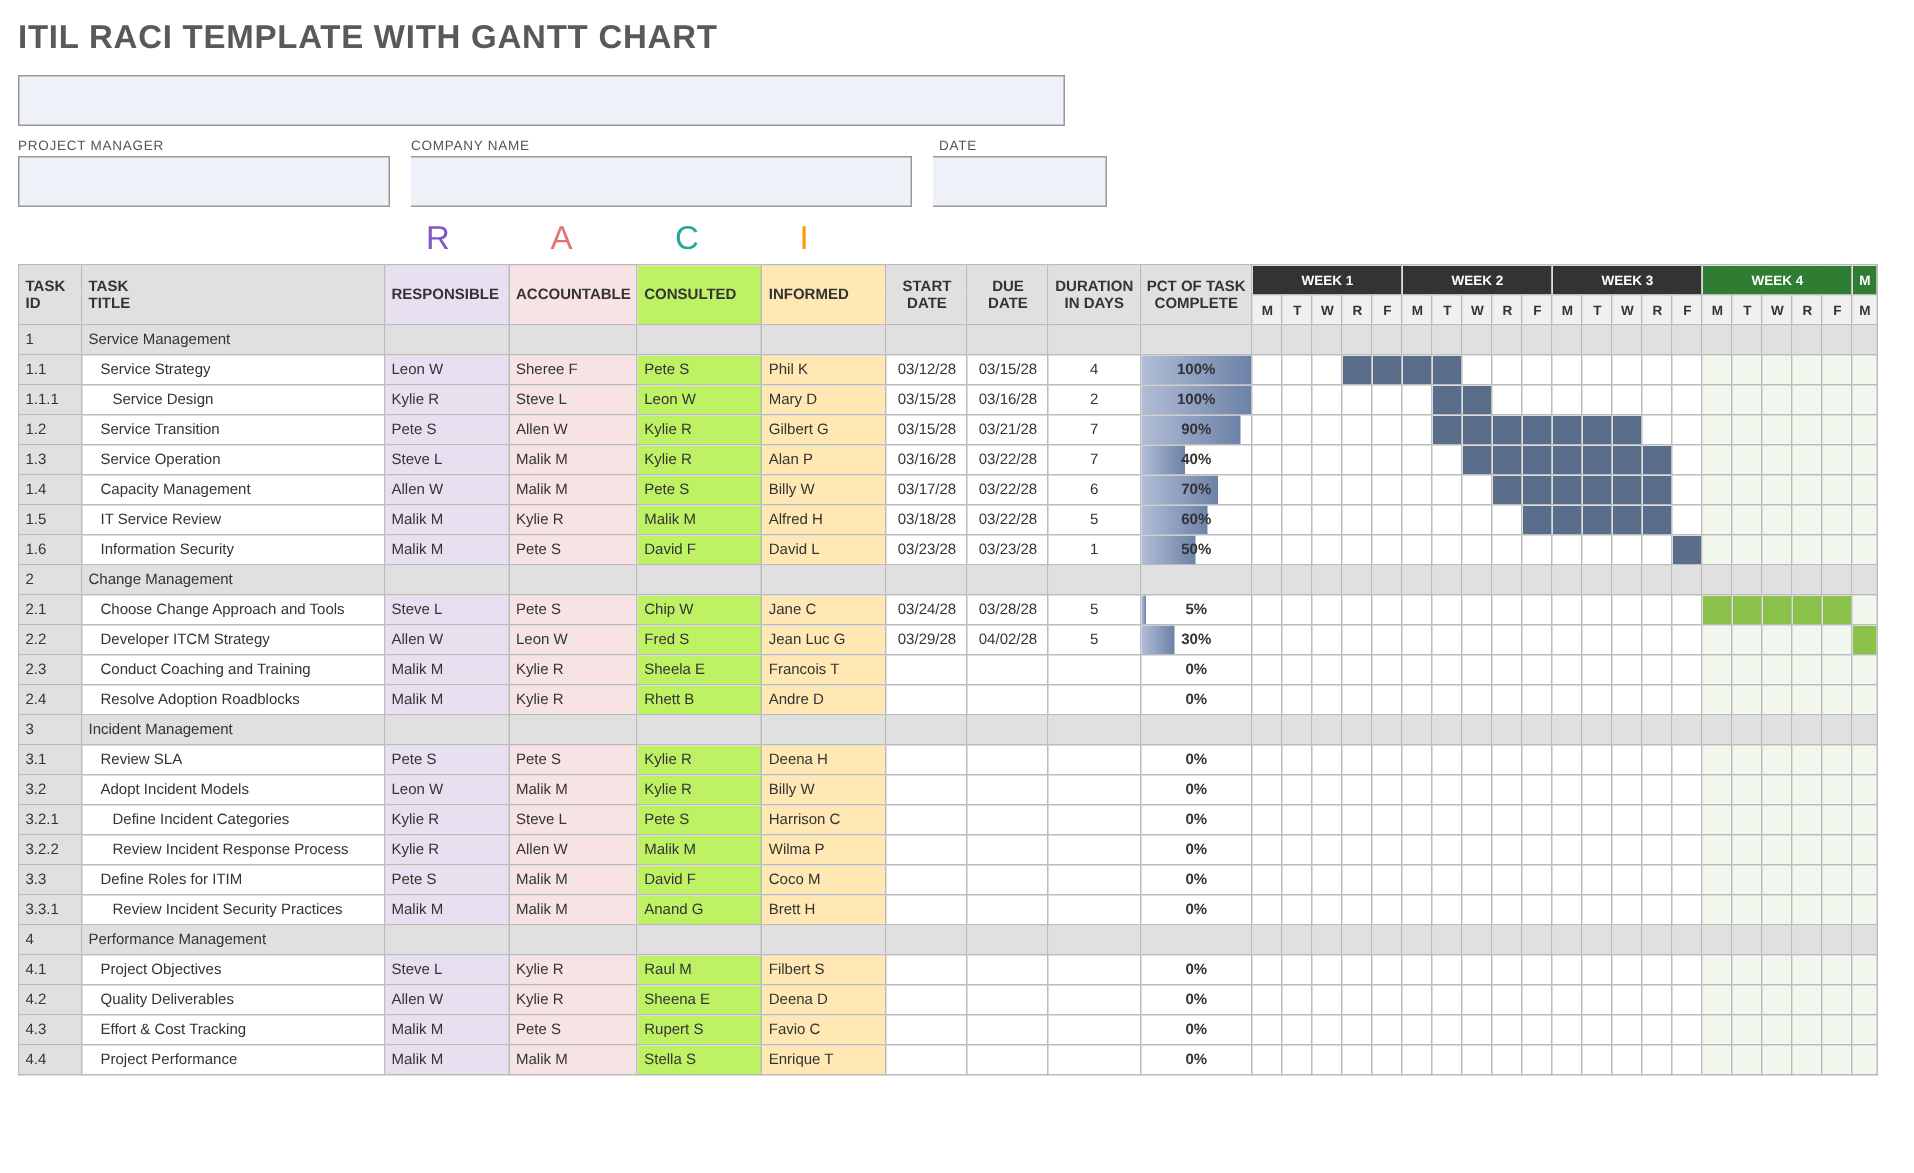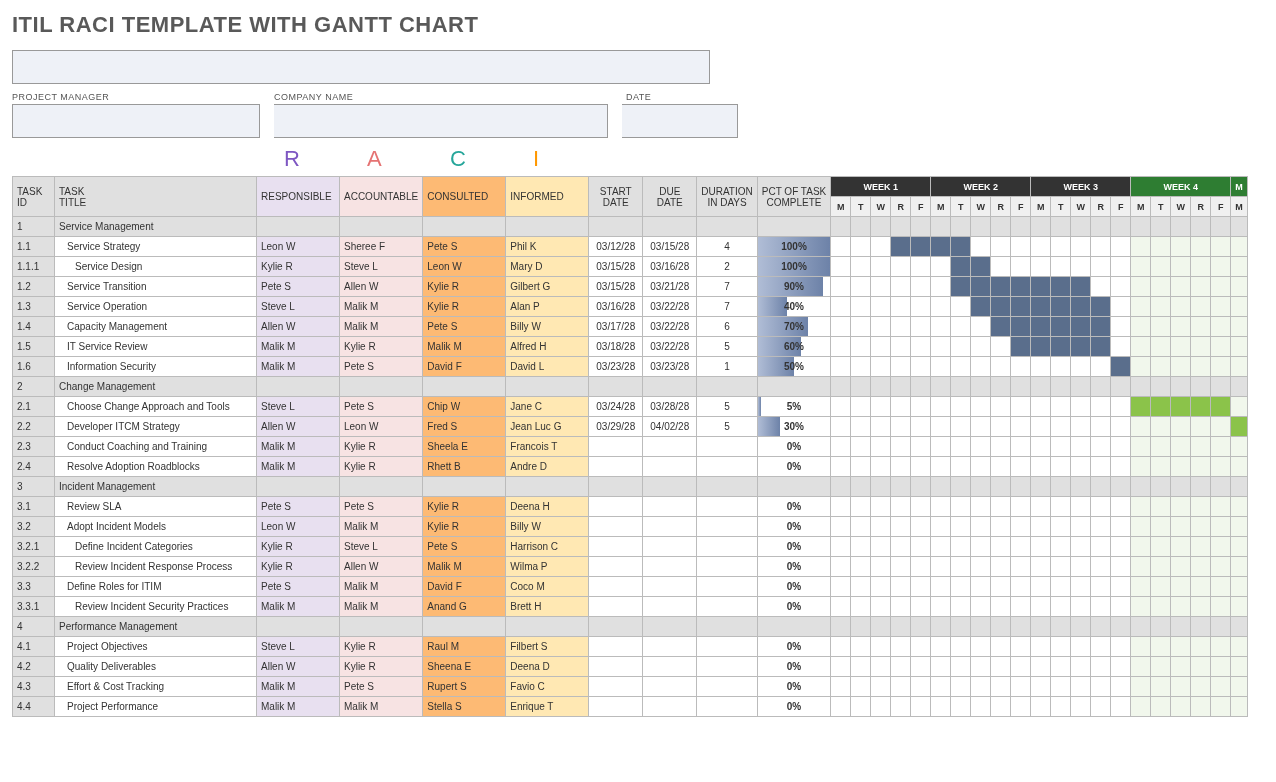--- a/index.html
+++ b/index.html
@@ -17,34 +17,34 @@
   .raci-legend { display:flex; margin-top: 6px; font-size: 22px; font-weight: normal;}
   .raci-legend .sp { width: 268px; }
   .raci-legend .cell { width: 83px; text-align:left; padding-left:4px;}
   .lg-r { color:#7e57c2; }
   .lg-a { color:#e57373; }
   .lg-c { color:#26a69a; }
   .lg-i { color:#ff9800; }
 
   table { border-collapse: collapse; table-layout: fixed; margin-top: 4px; }
   th, td { border: 1px solid #bbb; font-size: 10px; padding: 3px 4px; height: 20px; overflow: hidden; white-space: nowrap; text-overflow: clip; }
-  th { background: #e0e0e0; font-weight: normal; text-align: left; vertical-align: middle;}
+  th { background: #e0e0e0; font-weight: bold; text-align: left; vertical-align: middle;}
   th.two-line { line-height: 1.1; }
   .row-head td { background: #e0e0e0; font-weight: normal; }
   .id-col { width: 42px; text-align:left; background:#e0e0e0;}
   .title-col { width: 202px; }
   .raci-col { width: 83px; }
   .start-col, .due-col { width: 54px; text-align:center; }
   .dur-col { width: 58px; text-align:center;}
   .pct-col { width: 70px; text-align:center; position:relative;}
   .day-col { width: 20px; padding:0; text-align:center;}
 
   .bg-r { background:#e8e0f0; }
   .bg-a { background:#f7e3e3; }
-  .bg-c { background:#fdba74; }
+  .bg-c { background:#bef264; }
   .bg-i { background:#ffe8b3; }
 
   .week-hdr { background:#333 !important; color:#fff; text-align:center !important; font-weight:bold; font-size:9px;}
   .week-hdr.w4 { background:#2e7d32 !important; }
   .day-hdr { background:#f0f0f0; text-align:center; font-weight:bold; font-size:9px;} 
   .gantt-fill { background:#5a6e8c; }
   .gantt-fill.green { background:#8bc34a; }
 
   .pct-bar { position:absolute; left:0; top:0; bottom:0; background:linear-gradient(to right,#b0bdd6,#6d82a8); z-index:0;}
   .pct-text { position:relative; z-index:1; font-weight:bold;}

